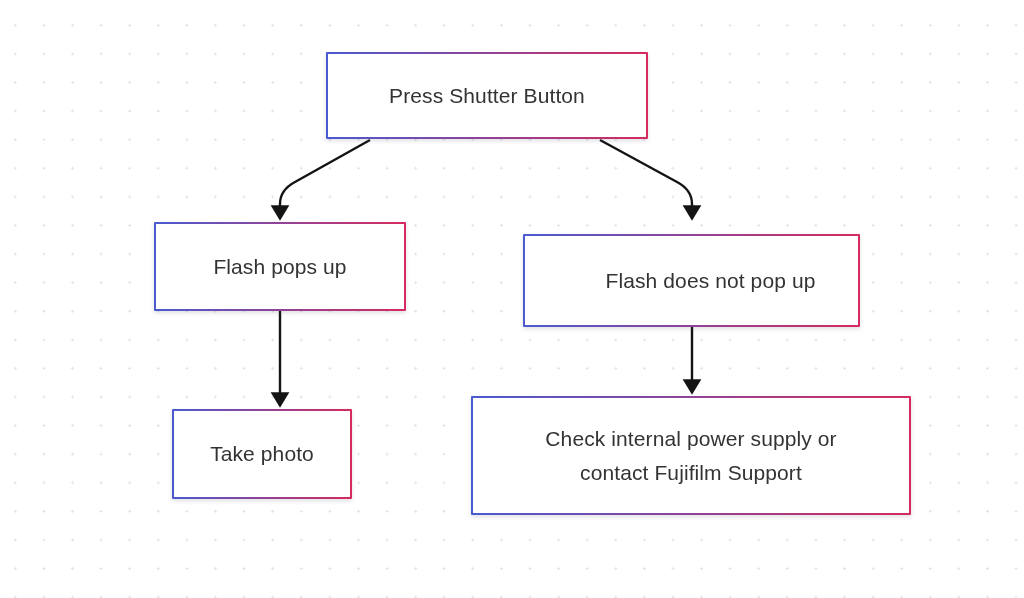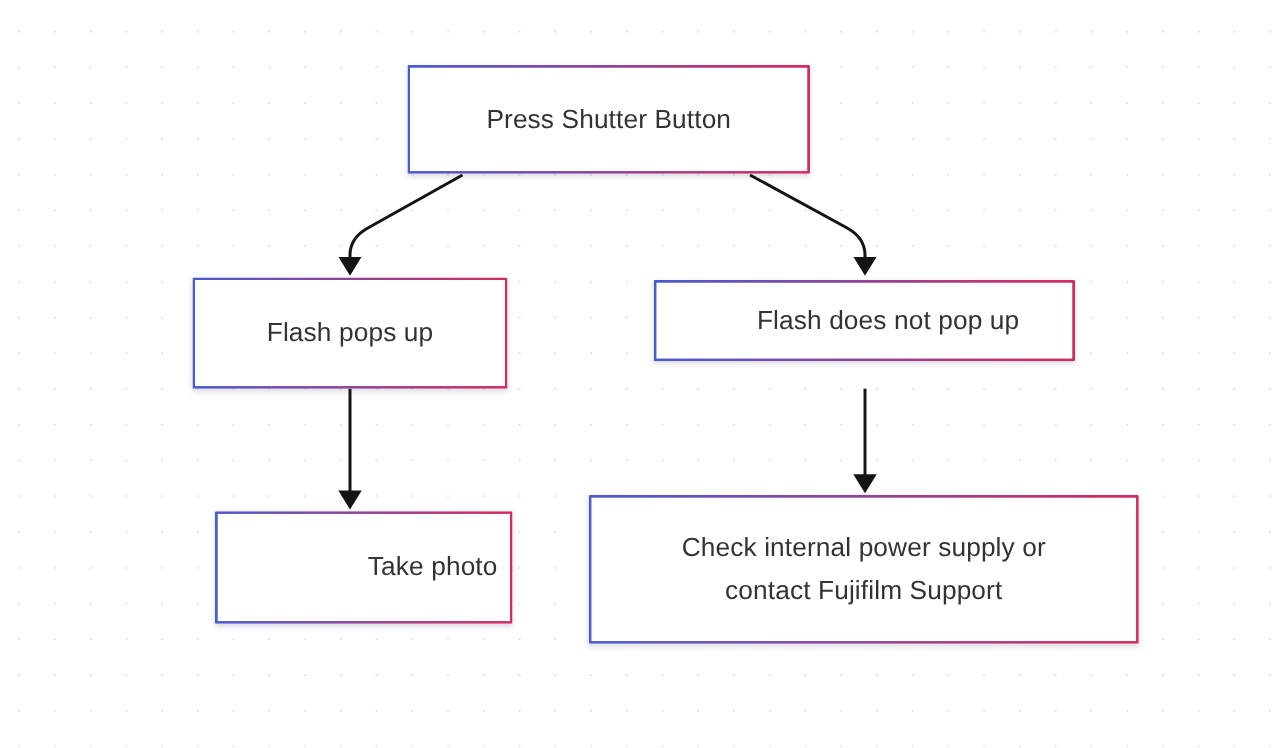--- a/index.html
+++ b/index.html
@@ -85,25 +85,25 @@
   </svg>
 
   <div class="node" id="node-0" style="--c1:#4a5bd0; --c2:#d62b5e; left:326px; top:52px; width:322px; height:87px;">
     <span class="node-label">Press Shutter Button</span>
   </div>
 
   <div class="node" id="node-1" style="--c1:#4a5bd0; --c2:#d62b5e; left:154px; top:222px; width:252px; height:89px;align-items:center;">
     <span class="node-label">Flash pops up</span>
   </div>
 
-  <div class="node" id="node-2" style="--c1:#4a5bd0; --c2:#d62b5e; left:523px; top:224px; width:337px; height:65px;padding-left:38px;">
+  <div class="node" id="node-2" style="--c1:#4a5bd0; --c2:#d62b5e; left:523px; top:234px; width:337px; height:93px;padding-left:38px;">
     <span class="node-label">Flash does not pop up</span>
   </div>
 
-  <div class="node" id="node-3" style="--c1:#4a5bd0; --c2:#d62b5e; left:172px; top:409px; width:238px; height:90px;justify-content:flex-end;">
+  <div class="node" id="node-3" style="--c1:#4a5bd0; --c2:#d62b5e; left:172px; top:409px; width:180px; height:90px;">
     <span class="node-label">Take photo</span>
   </div>
 
   <div class="node" id="node-4" style="--c1:#4a5bd0; --c2:#d62b5e; left:471px; top:396px; width:440px; height:119px;">
     <span class="node-label">Check internal power supply or
 contact Fujifilm Support</span>
   </div>
 
 </div>
 

